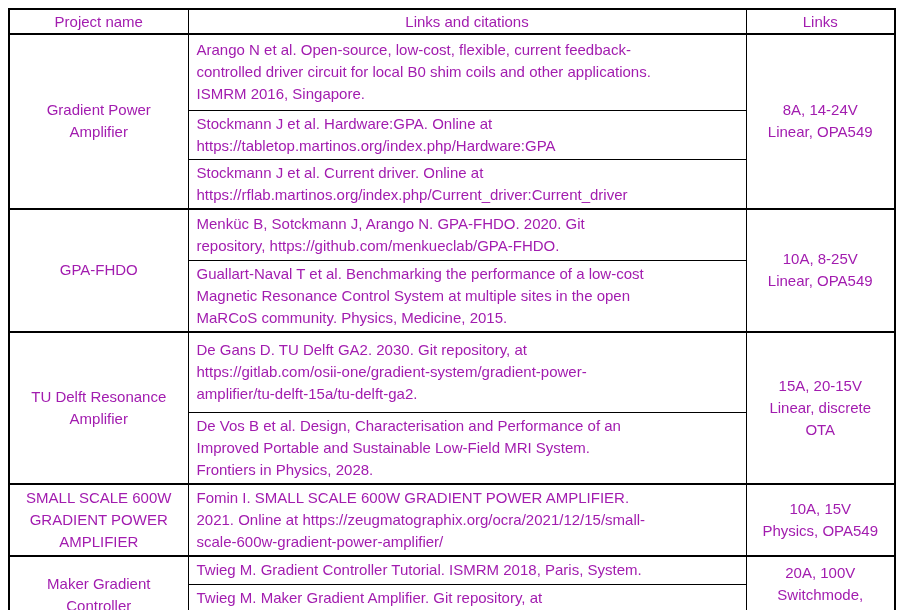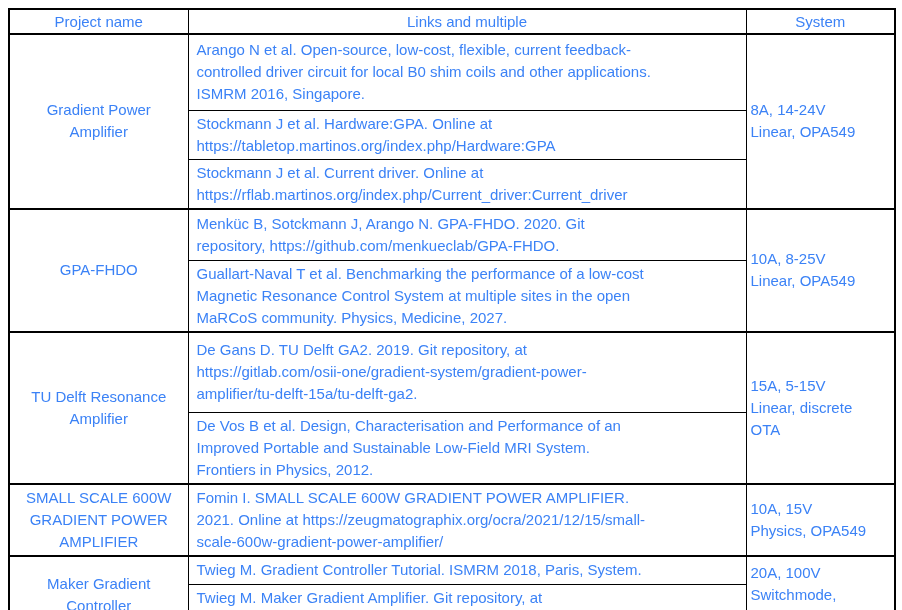--- a/index.html
+++ b/index.html
@@ -8,21 +8,21 @@
     background: #ffffff;
     width: 902px;
     height: 610px;
     overflow: hidden;
   }
   .page {
     position: relative;
     width: 902px;
     height: 610px;
     font-family: "Liberation Sans", "DejaVu Sans", sans-serif;
-    color: #3b82f6;
+    color: #a21caf;
   }
   table.projects {
     position: absolute;
     left: 8px;
     top: 8px;
     width: 886px;
     border-collapse: collapse;
     table-layout: fixed;
     border: 2px solid #000000;
     font-size: 15px;
@@ -42,20 +42,21 @@
     border-bottom: 2px solid #000000;
     white-space: nowrap;
   }
   td.name {
     text-align: center;
     vertical-align: middle;
     white-space: pre-line;
     padding: 0 4px;
   }
   td.specs {
+    text-align: center;
     vertical-align: middle;
     white-space: pre-line;
     padding: 0 4px;
   }
   td.cite {
     text-align: left;
     vertical-align: middle;
     white-space: pre-line;
     padding: 2px 8px;
     border-top: 1px solid #000000;
@@ -70,22 +71,22 @@
 <div class="page">
   <table class="projects">
     <colgroup>
       <col style="width:179px">
       <col style="width:558px">
       <col style="width:149px">
     </colgroup>
     <thead>
       <tr>
         <th>Project name</th>
-        <th>Links and multiple</th>
-        <th>System</th>
+        <th>Links and citations</th>
+        <th>Links</th>
       </tr>
     </thead>
     <tbody>
 
       <tr class="g" style="height:76px">
         <td class="name" rowspan="3">Gradient Power
 Amplifier</td>
         <td class="cite">Arango N et al. Open-source, low-cost, flexible, current feedback-
 controlled driver circuit for local B0 shim coils and other applications.
 ISMRM 2016, Singapore.</td>
@@ -104,37 +105,37 @@
       <tr class="g" style="height:52px">
         <td class="name" rowspan="2">GPA-FHDO</td>
         <td class="cite">Menküc B, Sotckmann J, Arango N. GPA-FHDO. 2020. Git
 repository, https://github.com/menkueclab/GPA-FHDO.</td>
         <td class="specs" rowspan="2">10A, 8-25V
 Linear, OPA549</td>
       </tr>
       <tr style="height:62px">
         <td class="cite">Guallart-Naval T et al. Benchmarking the performance of a low-cost
 Magnetic Resonance Control System at multiple sites in the open
-MaRCoS community. Physics, Medicine, 2027.</td>
+MaRCoS community. Physics, Medicine, 2015.</td>
       </tr>
 
       <tr class="g" style="height:80px">
         <td class="name" rowspan="2">TU Delft Resonance
 Amplifier</td>
-        <td class="cite">De Gans D. TU Delft GA2. 2019. Git repository, at
+        <td class="cite">De Gans D. TU Delft GA2. 2030. Git repository, at
 https://gitlab.com/osii-one/gradient-system/gradient-power-
 amplifier/tu-delft-15a/tu-delft-ga2.</td>
-        <td class="specs" rowspan="2">15A, 5-15V
+        <td class="specs" rowspan="2">15A, 20-15V
 Linear, discrete
 OTA</td>
       </tr>
       <tr style="height:61px">
         <td class="cite">De Vos B et al. Design, Characterisation and Performance of an
 Improved Portable and Sustainable Low-Field MRI System.
-Frontiers in Physics, 2012.</td>
+Frontiers in Physics, 2028.</td>
       </tr>
 
       <tr class="g" style="height:63px">
         <td class="name">SMALL SCALE 600W
 GRADIENT POWER
 AMPLIFIER</td>
         <td class="cite">Fomin I. SMALL SCALE 600W GRADIENT POWER AMPLIFIER.
 2021. Online at https://zeugmatographix.org/ocra/2021/12/15/small-
 scale-600w-gradient-power-amplifier/</td>
         <td class="specs">10A, 15V

